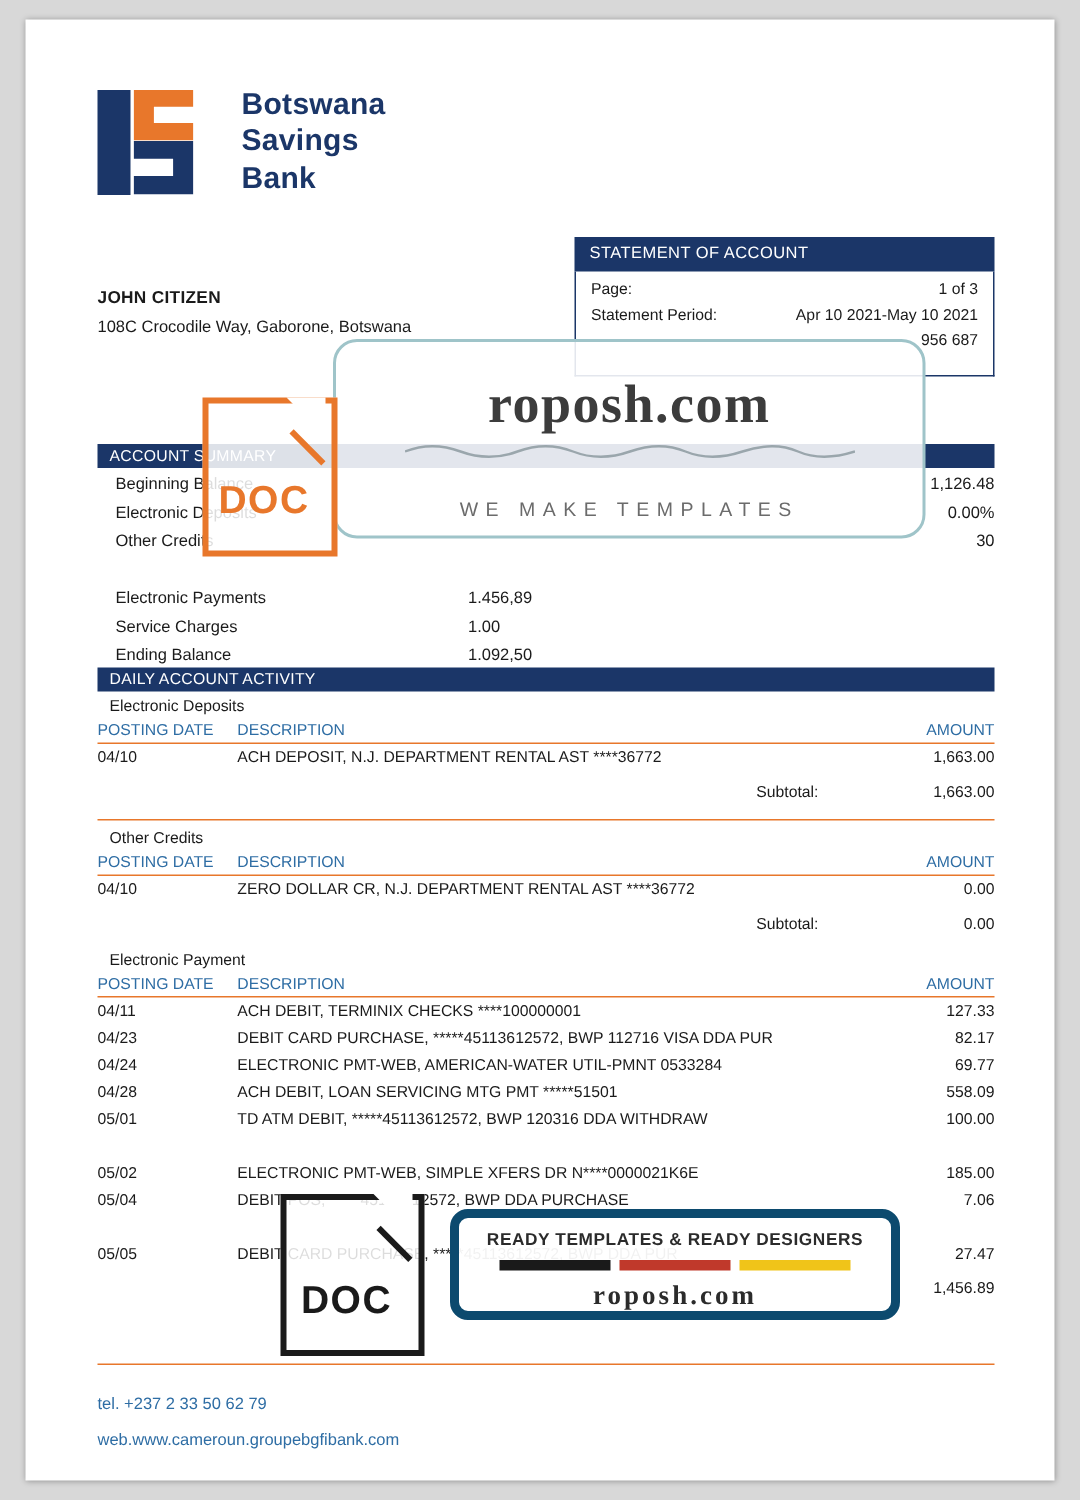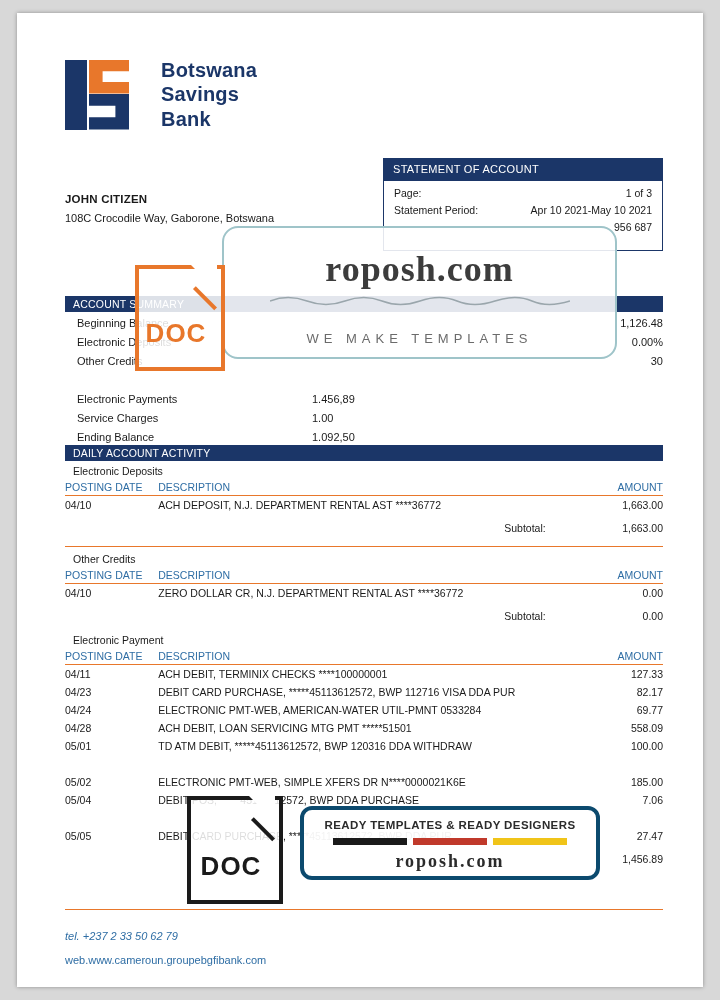--- a/index.html
+++ b/index.html
@@ -225,21 +225,21 @@
     top: 896px;
     width: 598px;
     border-top: 1.5px solid #e8772b;
   }
   .footer-line {
     position: absolute;
     left: 48px;
     font-size: 11px;
     color: #2e6da4;
   }
-  #foot-tel { top: 917px; font-style: italic; }
+  #foot-tel { top: 917px; }
   #foot-web { top: 941px; }
 
   
   .wm-main {
     position: absolute;
     left: 205px;
     top: 213px;
     width: 395px;
     height: 133px;
     background: rgba(255,255,255,0.88);
@@ -268,21 +268,21 @@
     color: #6b6b6b;
   }
 
   .wm-badge {
     position: absolute;
     left: 283px;
     top: 793px;
     width: 300px;
     height: 74px;
     background: rgba(255,255,255,0.94);
-    border: 4px solid #0c4a6e;
+    border: 6px solid #0c4a6e;
     border-radius: 12px;
     box-sizing: border-box;
     text-align: center;
   }
   .wm-badge .bt {
     margin-top: 9px;
     font-size: 11.5px;
     font-weight: bold;
     color: #2b2b2b;
     letter-spacing: 0.4px;

